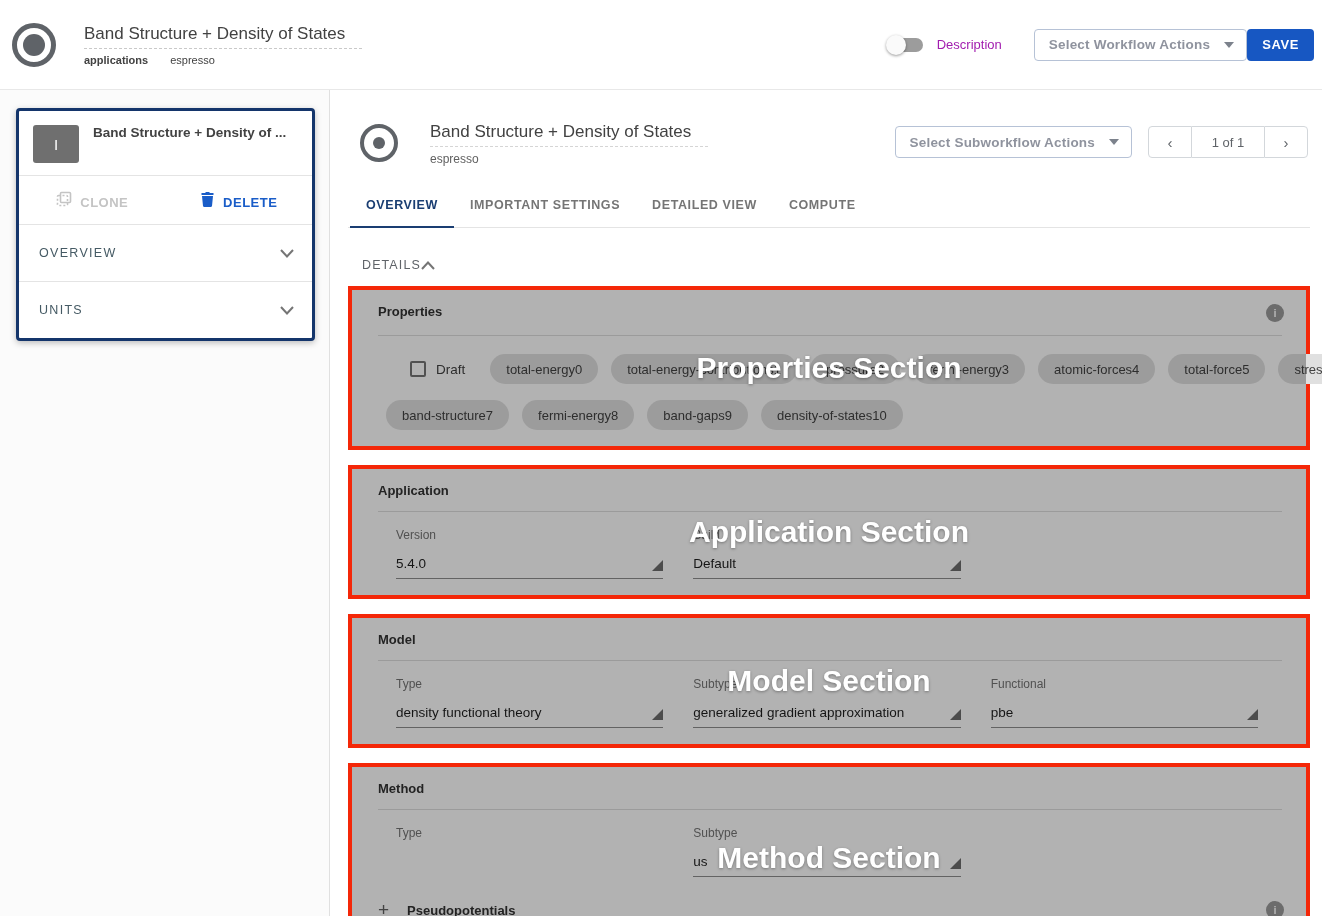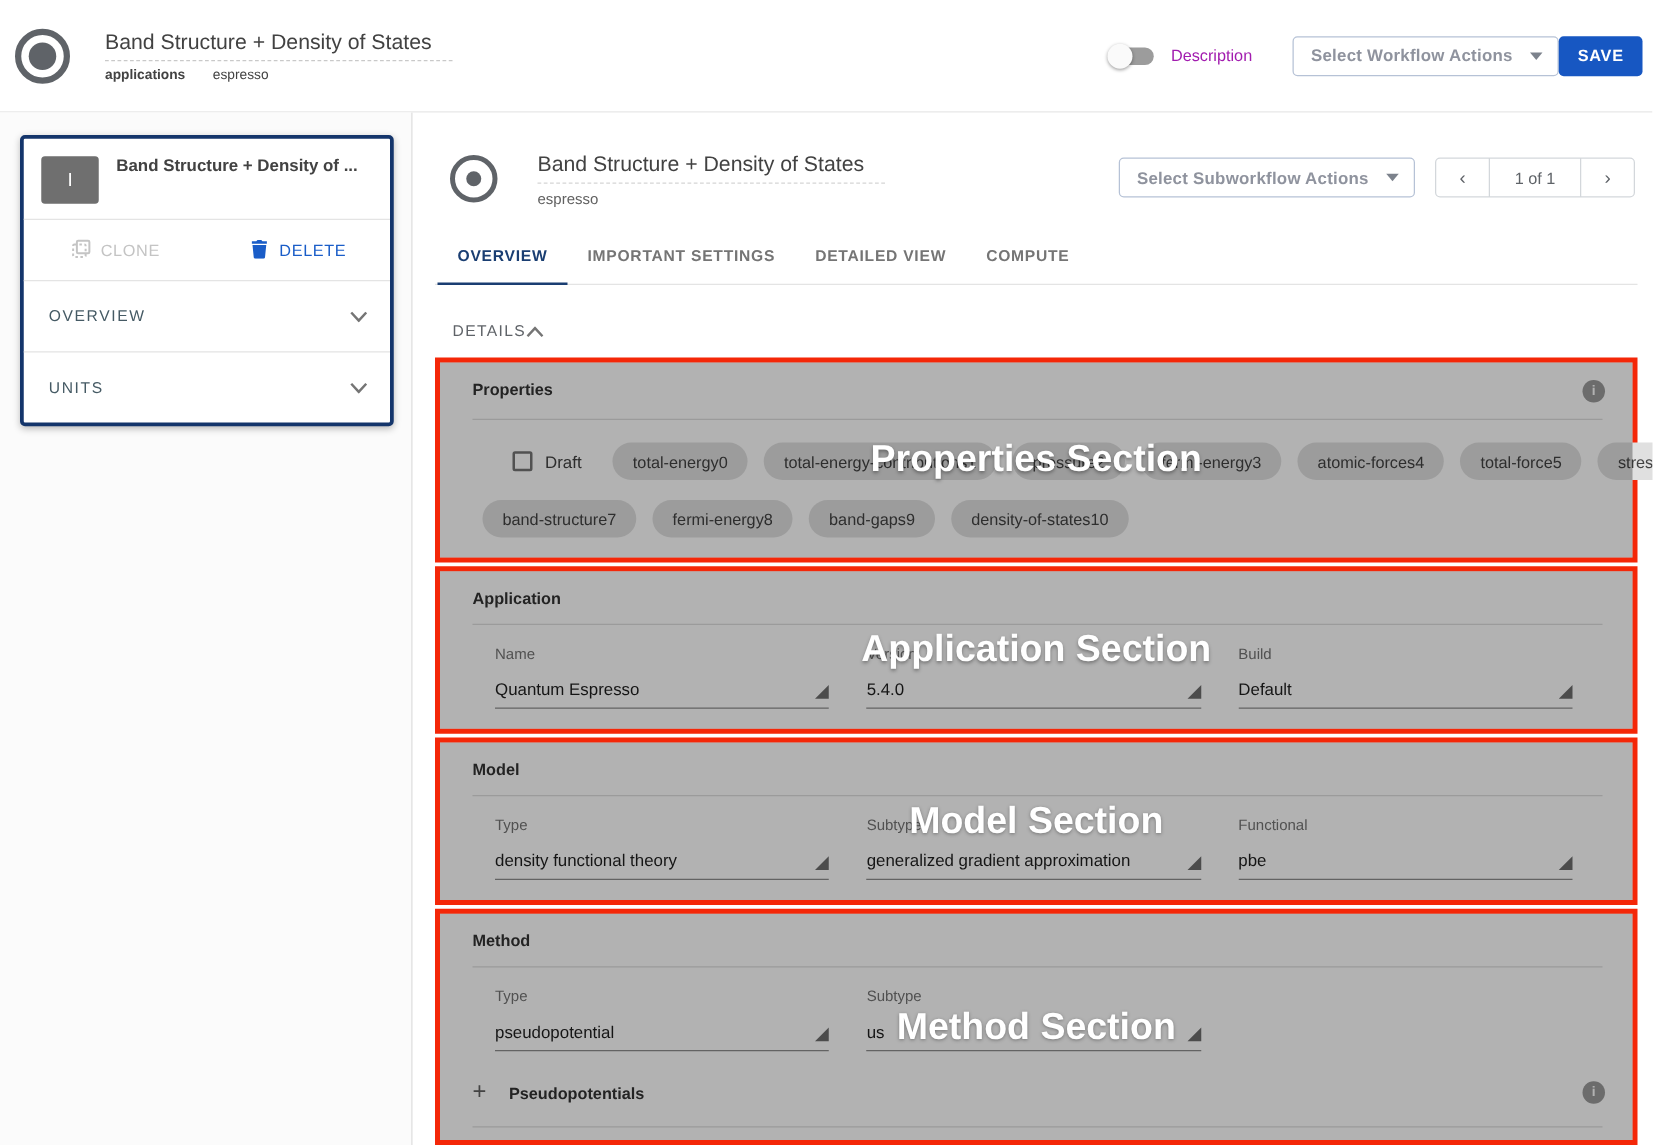--- a/index.html
+++ b/index.html
@@ -30,21 +30,21 @@
   .unit-avatar { width:46px; height:38px; background:#6f6f6f; border-radius:3px; color:#fff; font-size:15px; display:flex; align-items:center; justify-content:center; flex:0 0 auto; }
   .unit-meta { margin-left:14px; min-width:0; }
   .unit-title { font-size:13.5px; font-weight:600; color:#424242; white-space:nowrap; overflow:hidden; }
   .flow-row { display:flex; align-items:center; margin-top:9px; }
   .flow-label { font-size:12px; color:#757575; margin-right:6px; white-space:nowrap; }
   .flow-box { background:#ececec; border-radius:3px; display:flex; align-items:center; padding:6px 8px; }
   .flow-val { font-size:12px; color:#9c9c9c; margin-right:8px; }
   .copy-icon svg { display:block; }
   .side-div { border-top:1px solid #e4e4e4; }
   .card-actions { display:flex; height:48px; align-items:center; }
-  .card-btn { flex:1; display:flex; align-items:center; justify-content:center; gap:8px; font-size:13px; font-weight:400; letter-spacing:.5px; cursor:pointer; }
+  .card-btn { flex:1; display:flex; align-items:flex-end; justify-content:center; gap:8px; font-size:13px; font-weight:700; letter-spacing:.5px; cursor:pointer; }
   .clone-btn { color:#c4c4c4; }
   .delete-btn { color:#1a5dc8; }
   .accordion-row { height:56px; display:flex; align-items:center; justify-content:space-between; padding:0 18px 0 20px; font-size:12.5px; letter-spacing:1.3px; color:#455a64; cursor:pointer; }
 
   
   .main { flex:1; padding:0 12px 0 18px; min-width:0; }
   .sub-header { display:flex; align-items:flex-start; padding:32px 2px 4px 12px; }
   .sw-ring { width:38px; height:38px; border:4px solid #5f6368; border-radius:50%; display:flex; align-items:center; justify-content:center; flex:0 0 auto; margin-top:2px; }
   .sw-ring .dot { width:12px; height:12px; border-radius:50%; background:#5f6368; }
   .sw-titles { margin-left:32px; }
@@ -60,21 +60,21 @@
   .tabs { display:flex; margin-top:14px; border-bottom:1px solid #e4e4e4; padding-left:2px; }
   .tab { padding:14px 16px; font-size:12.5px; font-weight:700; letter-spacing:.6px; color:#757575; cursor:pointer; }
   .tab.active { color:#1a3e72; border-bottom:2px solid #1a3e72; margin-bottom:-1px; }
 
   .details-card { margin-top:12px; }
   .details-head { display:flex; align-items:center; justify-content:flex-start; padding:18px 22px 14px 14px; }
   .details-title { font-size:12.5px; letter-spacing:1.1px; color:#5f6368; }
   .chev { stroke:#757575; fill:none; stroke-width:2; }
 
   
-  .ann-box { position:relative; border:4px solid #f42708; margin-bottom:3px; background:#fff; }
+  .ann-box { position:relative; border:4px solid #f42708; margin-bottom:15px; background:#fff; }
   .ann-overlay { position:absolute; inset:0; background:rgba(0,0,0,.30); display:flex; align-items:center; justify-content:center; pointer-events:none; z-index:5; }
   .ann-label { color:#fff; font-size:30px; font-weight:700; text-shadow:0 1px 3px rgba(0,0,0,.35); }
 
   .sec-head { display:flex; align-items:flex-start; justify-content:space-between; padding:14px 22px 0 26px; }
   .sec-title { font-size:13px; font-weight:700; color:#333; }
   .info-icon { width:18px; height:18px; border-radius:50%; background:#9b9b9b; color:#fff; font-size:11px; font-weight:700; display:flex; align-items:center; justify-content:center; }
   .sec-div { border-top:1px solid #dedede; margin:13px 24px 0 26px; }
 
   .chip-rows { padding:18px 20px 16px 58px; }
   .chip-row { display:flex; align-items:center; gap:13px; }
@@ -239,27 +239,20 @@
         </div>
       </section>
 
       <section class="ann-box">
         <div class="sec-head">
           <span class="sec-title">Application</span>
         </div>
         <div class="sec-div"></div>
         <div class="fields">
           <div class="field">
-            <div class="field-label">Name</div>
-            <div class="field-value">
-              <span>Quantum Espresso</span>
-              <span class="sel-tri"></span>
-            </div>
-          </div>
-          <div class="field">
             <div class="field-label">Version</div>
             <div class="field-value">
               <span>5.4.0</span>
               <span class="sel-tri"></span>
             </div>
           </div>
           <div class="field">
             <div class="field-label">Build</div>
             <div class="field-value">
               <span>Default</span>
@@ -306,24 +299,20 @@
       </section>
 
       <section class="ann-box">
         <div class="sec-head">
           <span class="sec-title">Method</span>
         </div>
         <div class="sec-div"></div>
         <div class="fields">
           <div class="field">
             <div class="field-label">Type</div>
-            <div class="field-value">
-              <span>pseudopotential</span>
-              <span class="sel-tri"></span>
-            </div>
           </div>
           <div class="field">
             <div class="field-label">Subtype</div>
             <div class="field-value">
               <span>us</span>
               <span class="sel-tri"></span>
             </div>
           </div>
           <div class="field"></div>
         </div>

